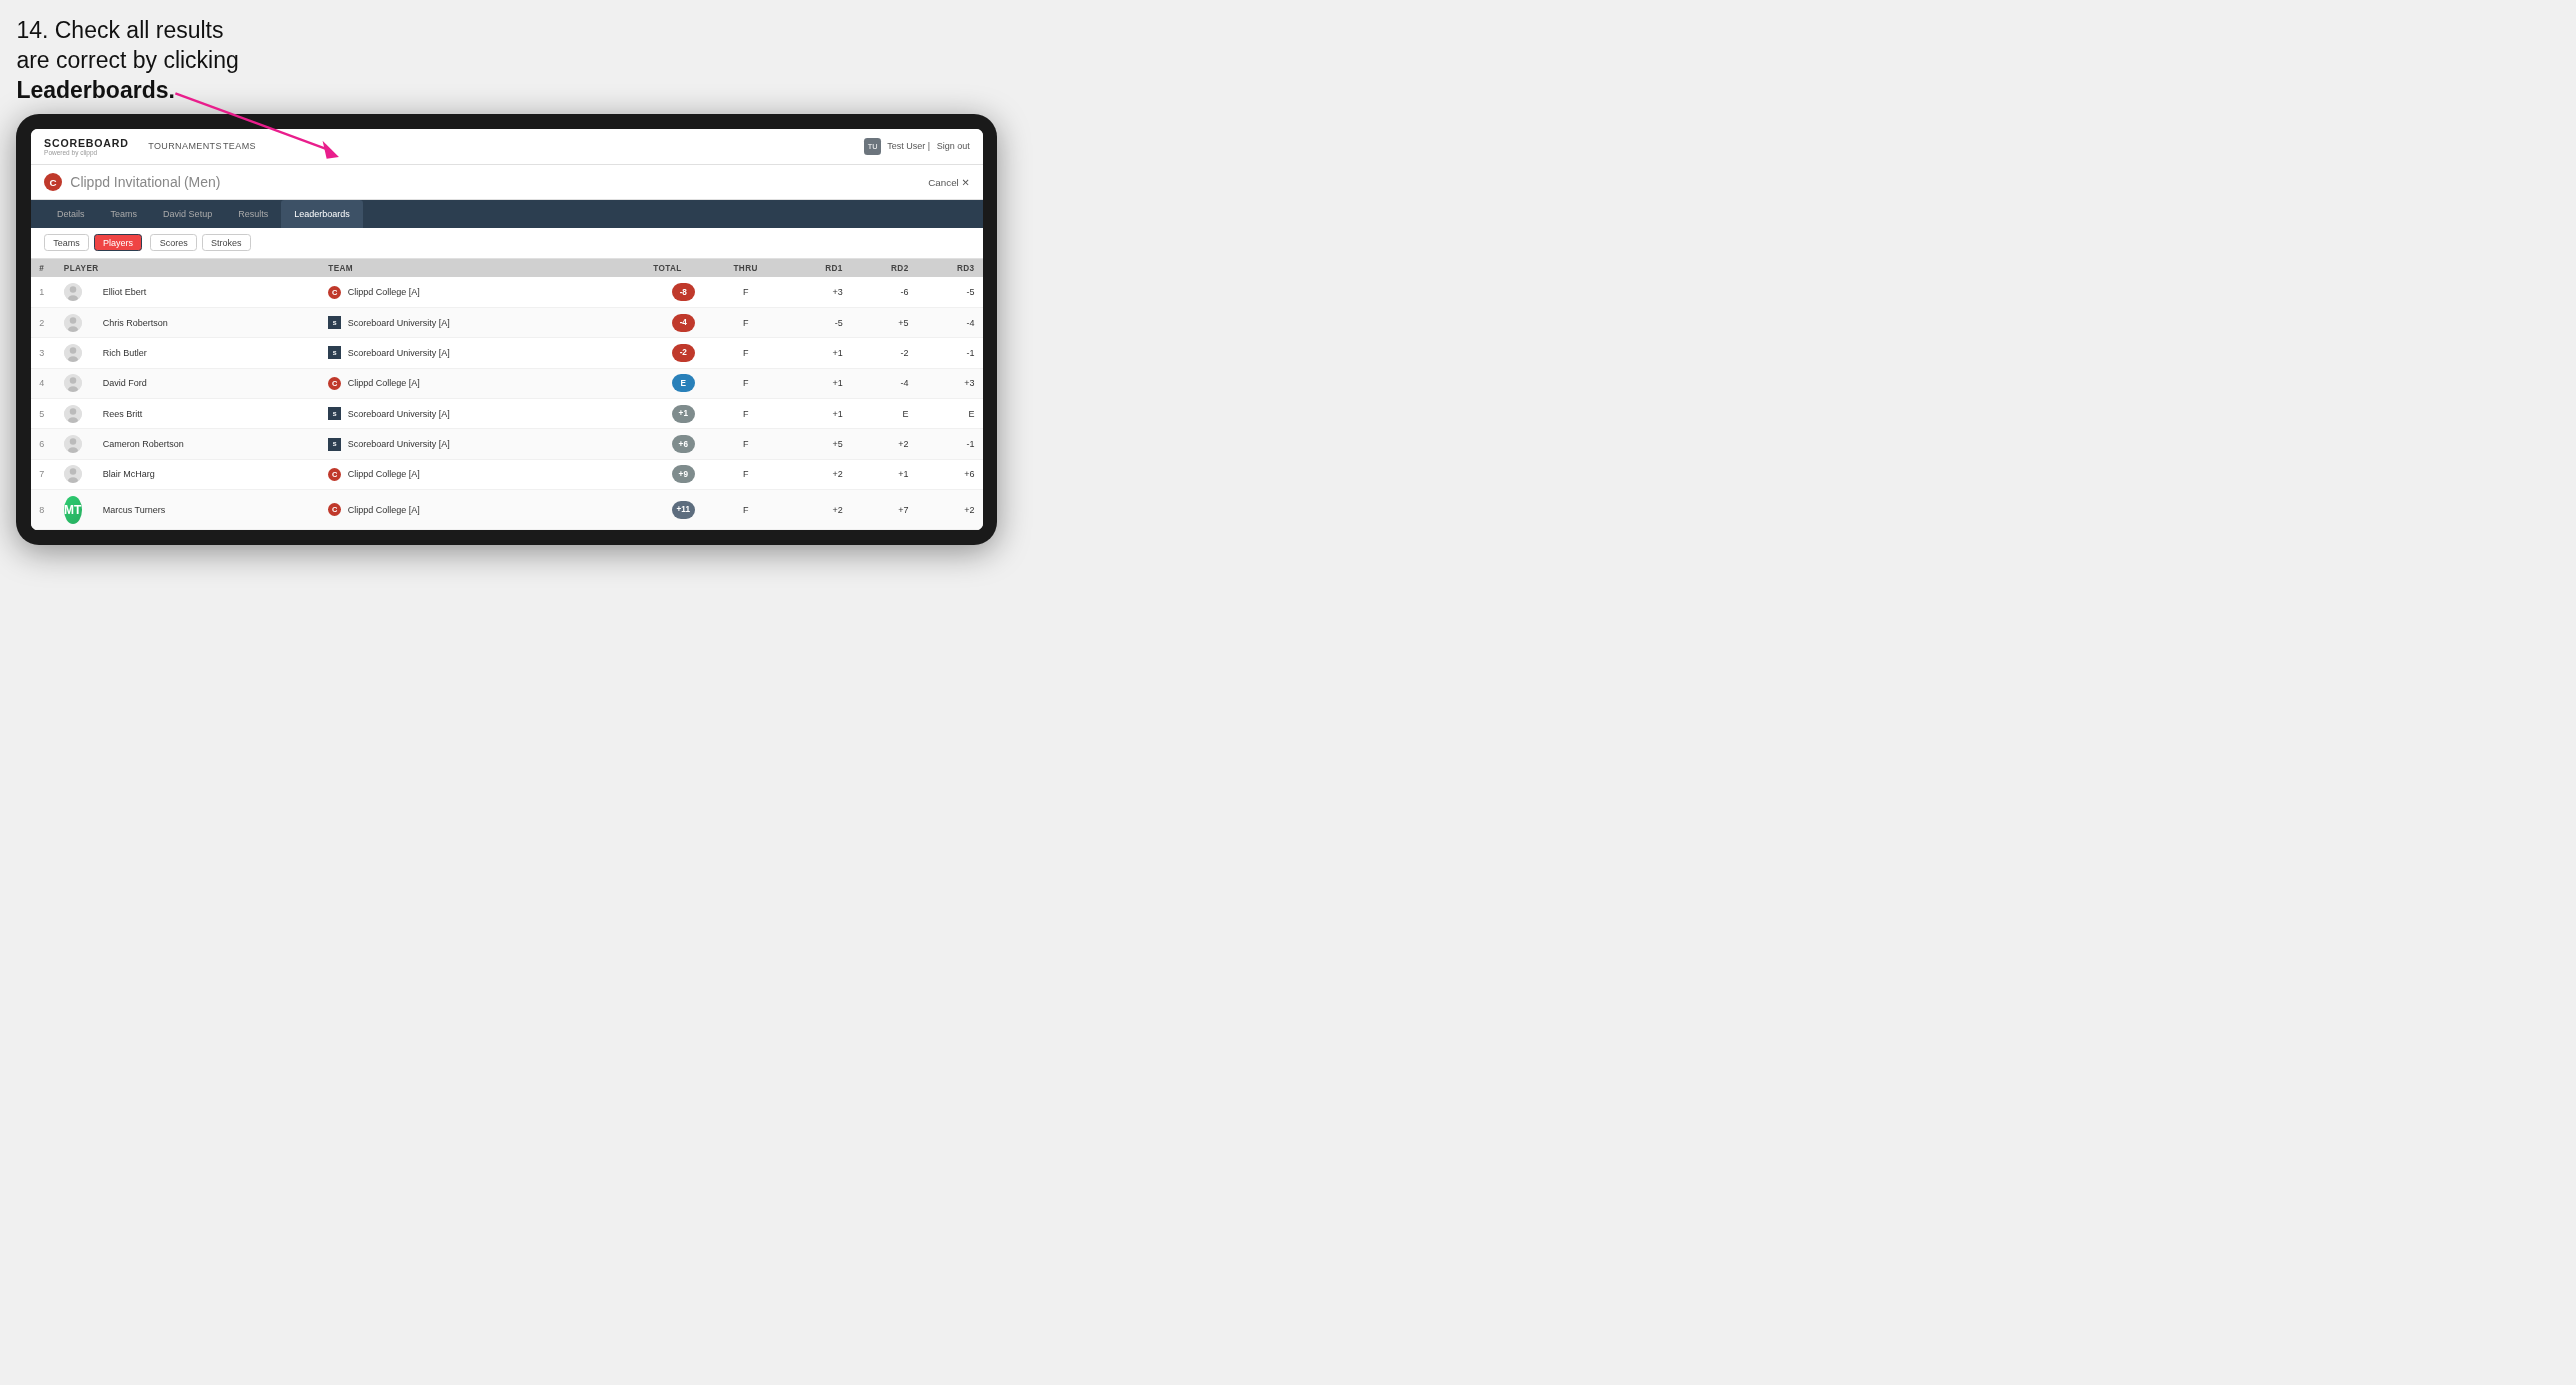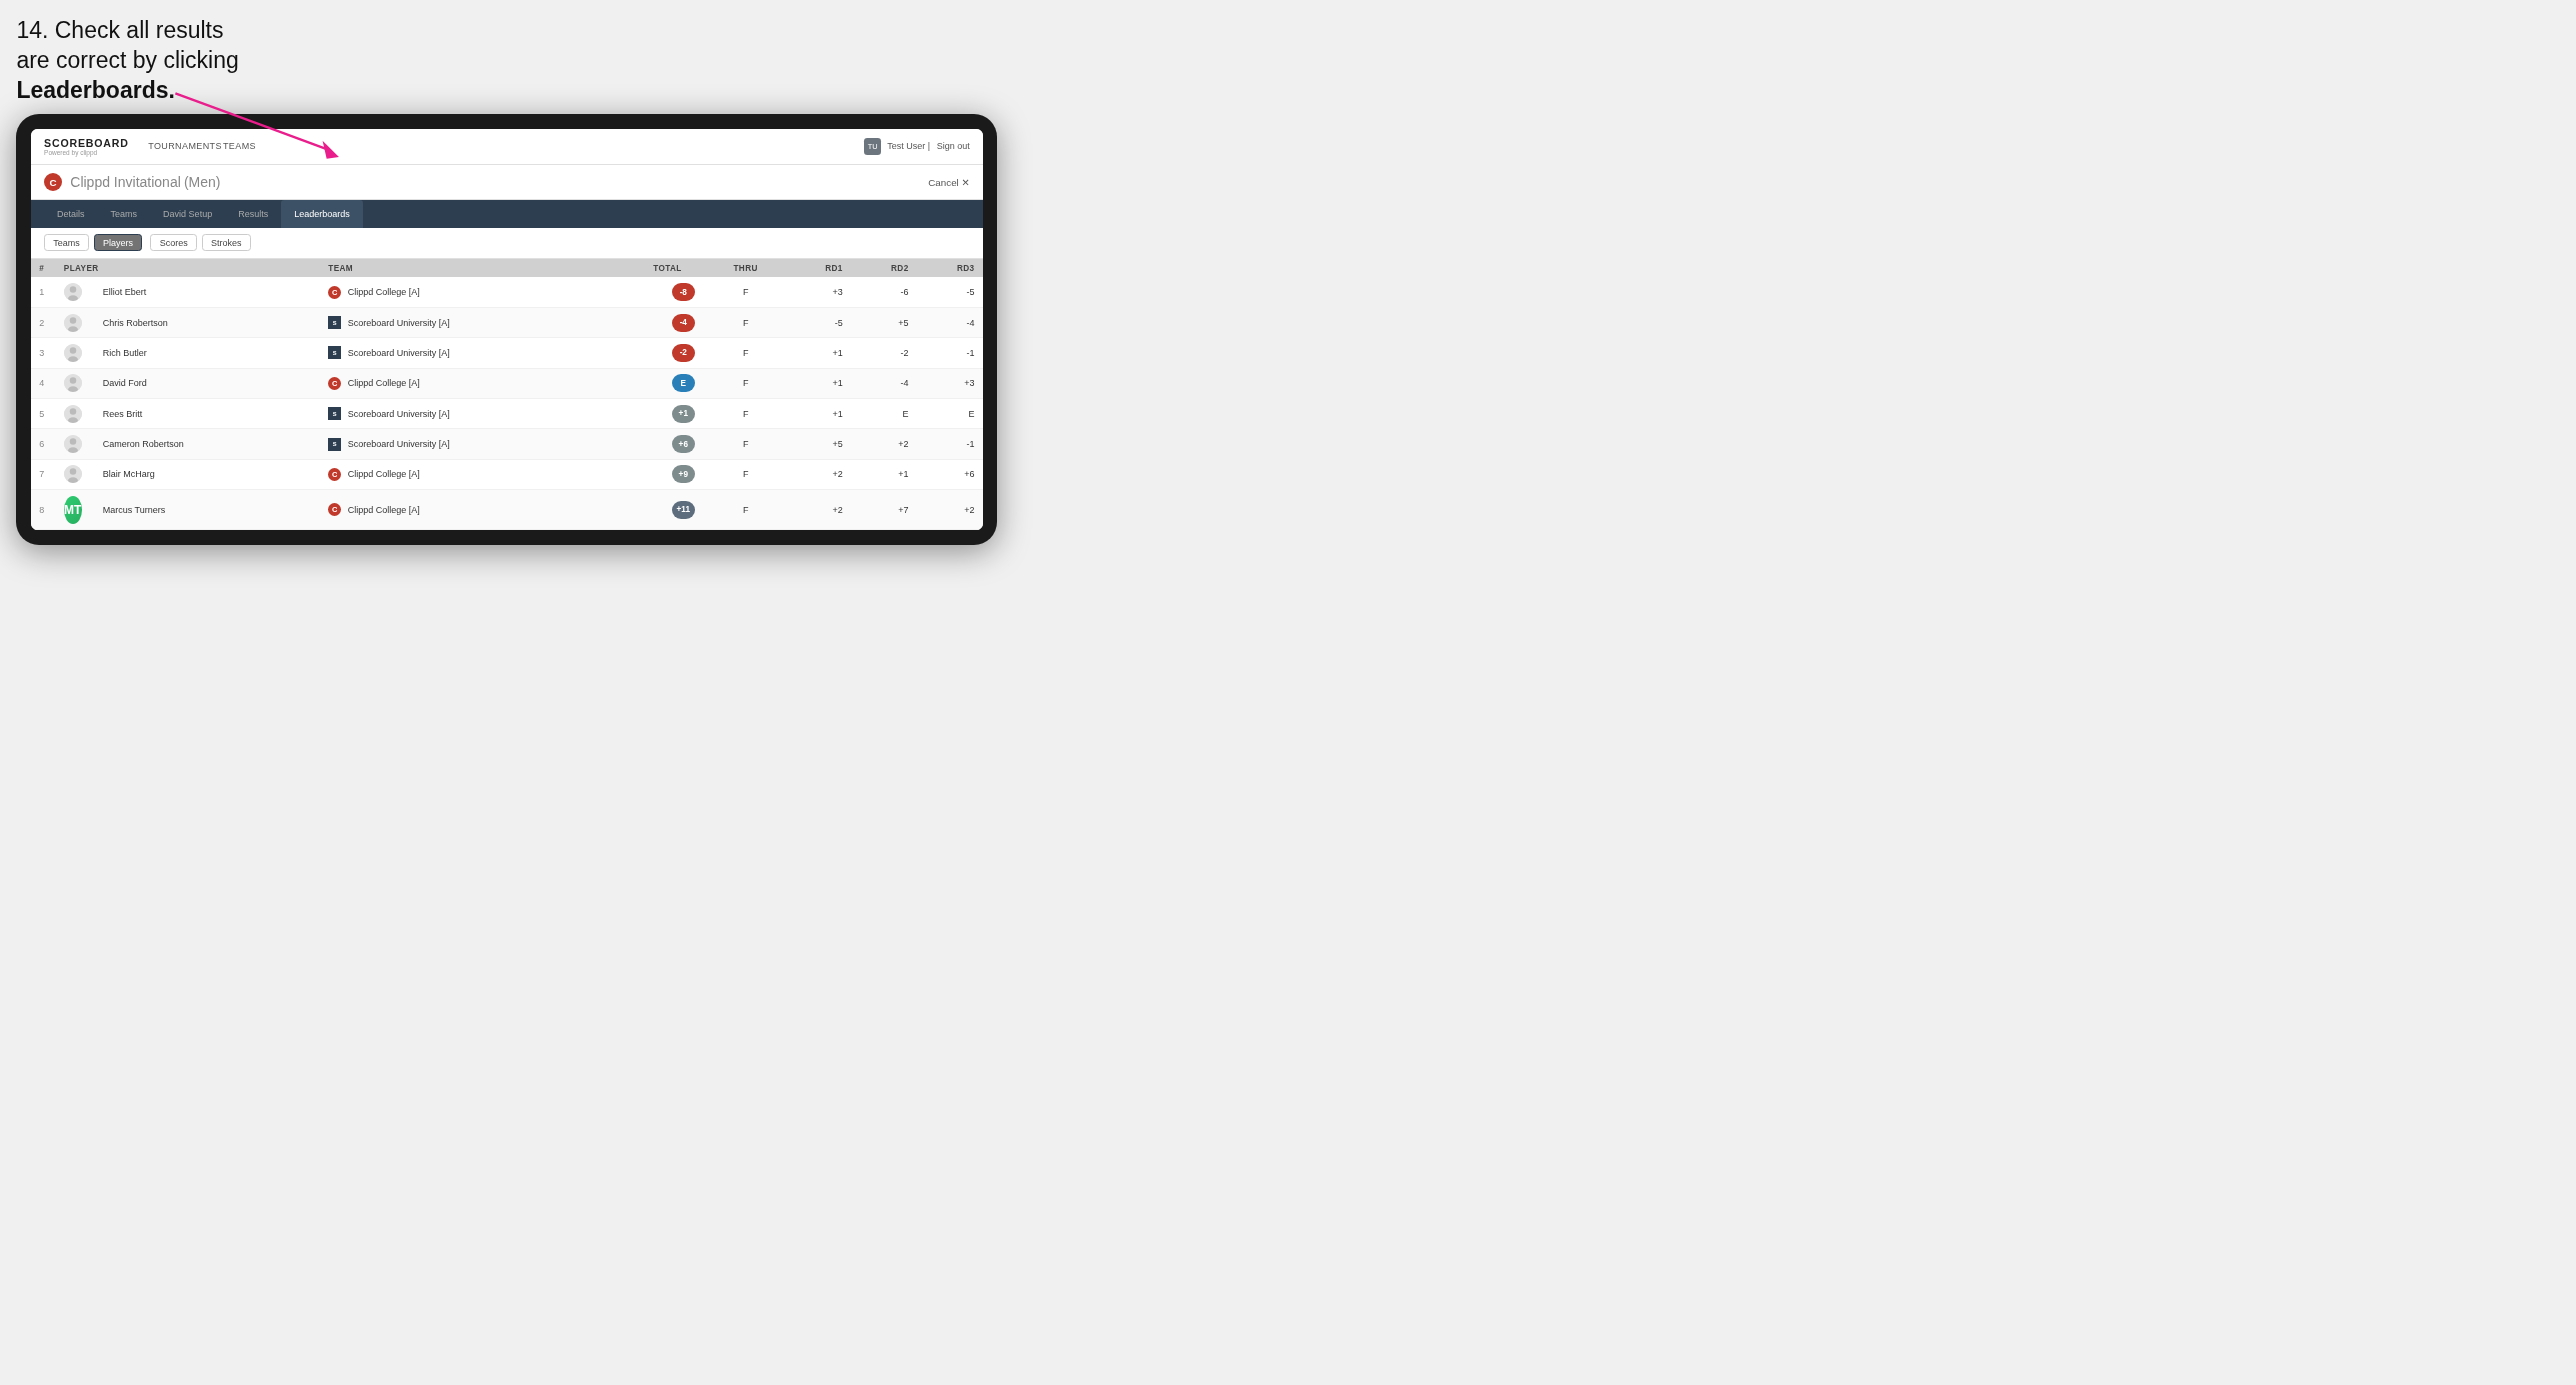--- a/index.html
+++ b/index.html
@@ -162,21 +162,21 @@
     .filter-btn {
       padding: 2.5px 8.2px;
       font-size: 9px;
       border: 0.8px solid #ccc;
       border-radius: 3.3px;
       background: #fff;
       cursor: pointer;
       color: #444;
     }
     .filter-btn.active {
-      background: #737373;
+      background: #ef4444;
       color: #fff;
       border-color: #2c3e50;
     }
 
     
     .leaderboard-table {
       width: 100%;
       border-collapse: collapse;
     }
     .leaderboard-table thead tr {

